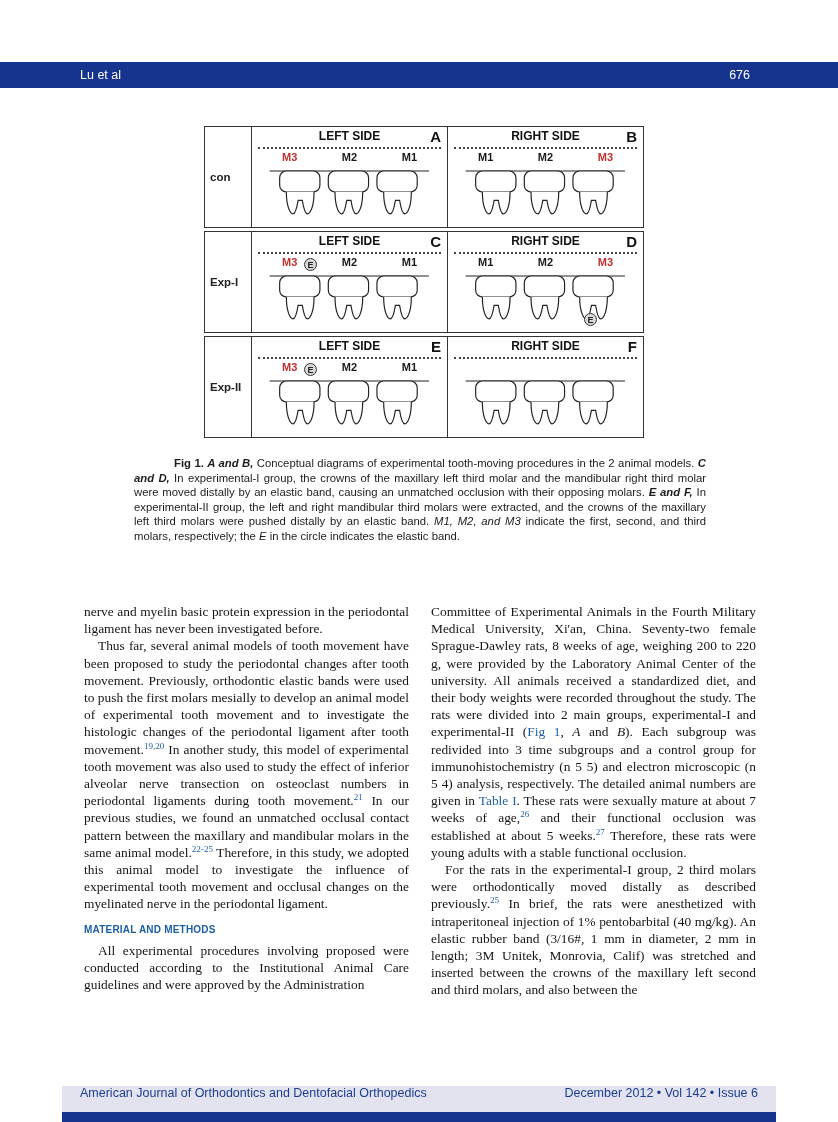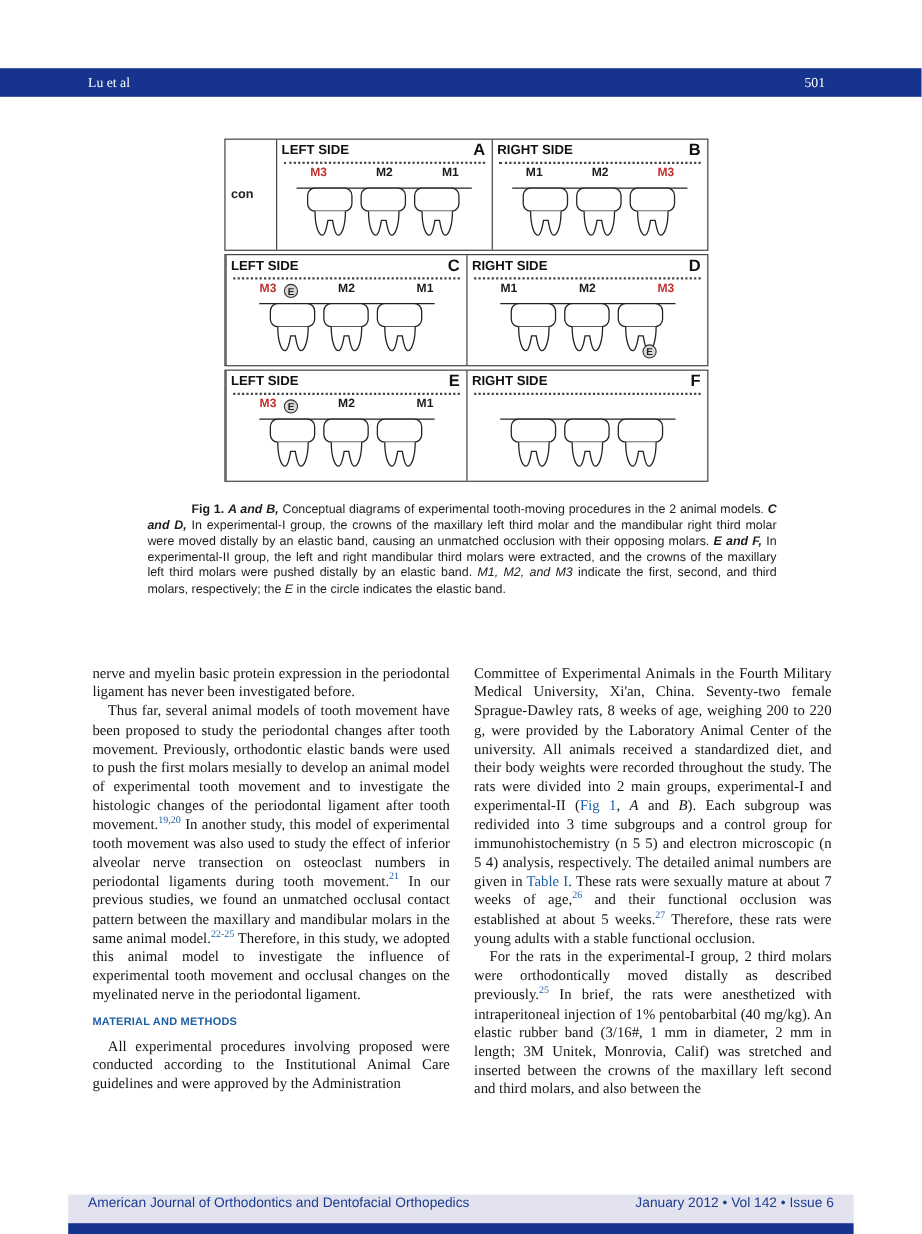--- a/index.html
+++ b/index.html
@@ -9,29 +9,29 @@
   }
   *{margin:0;padding:0;box-sizing:border-box;}
   html,body{background:#fff;}
   .page{position:relative;width:838px;height:1122px;background:#fff;overflow:hidden;
         font-family:"Liberation Serif",serif;color:var(--text);}
 
   
   .topbar{position:absolute;top:62px;left:0;right:0;height:26px;background:var(--navy);
           display:flex;align-items:center;justify-content:space-between;
           padding:0 88px 0 80px;color:#fff;
-          font-family:Liberation Serif, serif;font-size:12.5px;}
+          font-family:Liberation Sans, sans-serif;font-size:12.5px;}
 
   
   .figure{position:absolute;top:126px;left:204px;width:440px;}
   .figrow{display:flex;border:1px solid #333;background:#fff;height:102px;margin-bottom:3px;}
   .rowlabel{width:46px;display:flex;align-items:center;padding-left:5px;
             font-family:Liberation Sans, sans-serif;font-weight:700;font-size:11.5px;color:#222;}
   .panel{flex:1;position:relative;border-left:1px solid #333;padding:2px 4px 0 4px;}
-  .panel-head{position:relative;height:17px;text-align:left;
+  .panel-head{position:relative;height:17px;text-align:center;
               font-family:"Liberation Sans",sans-serif;font-weight:700;font-size:12px;color:#111;}
   .panel-letter{position:absolute;right:2px;top:-1px;font-size:15px;font-weight:700;}
   .dashline{border-top:2px dotted #444;margin:1px 2px 2px 2px;}
   .tooth-labels{display:flex;justify-content:space-between;padding:0 26px;height:14px;
                 font-family:"Liberation Sans",sans-serif;font-weight:700;font-size:11px;color:#1a1a1a;text-align:right;}
   .tooth-labels .red{color:var(--red);}
   .teeth{display:block;width:88%;height:52px;margin:1px auto 0 auto;}
   .defs{position:absolute;width:0;height:0;}
   .molar-shape{fill:#fff;stroke:#222;stroke-width:1.4;}
   .jawline{fill:none;stroke:#222;stroke-width:1.2;}
@@ -86,21 +86,21 @@
           </g>
         <g transform="translate(126,6)">
             <use href="#tooth1"></use>
           </g>
       </g>
     </defs>
   </svg>
 
   <header class="topbar">
     <span>Lu et al</span>
-    <span>501</span>
+    <span>676</span>
   </header>
 
   <div class="figure">
 
     <div class="figrow">
       <div class="rowlabel">con</div>
       <div class="panel">
         <div class="panel-head">
           <span>LEFT SIDE</span>
           <span class="panel-letter">A</span>
@@ -126,20 +126,21 @@
             <span>M2</span>
             <span class="red">M3</span>
           </div>
         <svg class="teeth" viewBox="0 0 190 62">
             <use href="#molars"></use>
           </svg>
       </div>
     </div>
 
     <div class="figrow">
+      <div class="rowlabel">Exp-I</div>
       <div class="panel">
         <div class="panel-head">
           <span>LEFT SIDE</span>
           <span class="panel-letter">C</span>
         </div>
         <div class="dashline"></div>
         <div class="tooth-labels">
             <span class="red">M3</span>
             <span>M2</span>
             <span>M1</span>
@@ -161,20 +162,21 @@
             <span class="red">M3</span>
           </div>
         <svg class="teeth" viewBox="0 0 190 62">
             <use href="#molars"></use>
           </svg>
         <span class="eband pos-bottom">E</span>
       </div>
     </div>
 
     <div class="figrow">
+      <div class="rowlabel">Exp-II</div>
       <div class="panel">
         <div class="panel-head">
           <span>LEFT SIDE</span>
           <span class="panel-letter">E</span>
         </div>
         <div class="dashline"></div>
         <div class="tooth-labels">
             <span class="red">M3</span>
             <span>M2</span>
             <span>M1</span>
@@ -209,17 +211,17 @@
       <p class="para indent"><span>All experimental procedures involving proposed were conducted according to the Institutional Animal Care guidelines and were approved by the Administration</span></p>
     </div>
     <div class="col">
       <p class="para"><span>Committee of Experimental Animals in the Fourth Military Medical University, Xi'an, China. Seventy-two female Sprague-Dawley rats, 8 weeks of age, weighing 200 to 220 g, were provided by the Laboratory Animal Center of the university. All animals received a standardized diet, and their body weights were recorded throughout the study. The rats were divided into 2 main groups, experimental-I and experimental-II (</span><span class="link">Fig 1</span><span>, </span><span class="i">A</span><span> and </span><span class="i">B</span><span>). Each subgroup was redivided into 3 time subgroups and a control group for immunohistochemistry (n 5 5) and electron microscopic (n 5 4) analysis, respectively. The detailed animal numbers are given in </span><span class="link">Table I</span><span>. These rats were sexually mature at about 7 weeks of age,</span><sup class="link">26</sup><span> and their functional occlusion was established at about 5 weeks.</span><sup class="link">27</sup><span> Therefore, these rats were young adults with a stable functional occlusion.</span></p>
       <p class="para indent"><span>For the rats in the experimental-I group, 2 third molars were orthodontically moved distally as described previously.</span><sup class="link">25</sup><span> In brief, the rats were anesthetized with intraperitoneal injection of 1% pentobarbital (40 mg/kg). An elastic rubber band (3/16#, 1 mm in diameter, 2 mm in length; 3M Unitek, Monrovia, Calif) was stretched and inserted between the crowns of the maxillary left second and third molars, and also between the</span></p>
     </div>
   </main>
 
   <footer class="footbar">
     <span>American Journal of Orthodontics and Dentofacial Orthopedics</span>
-    <span>January 2012 • Vol 142 • Issue 6</span>
+    <span>December 2012 • Vol 142 • Issue 6</span>
   </footer>
   <div class="bottombar"></div>
 
 </div>
 
 </body></html>

